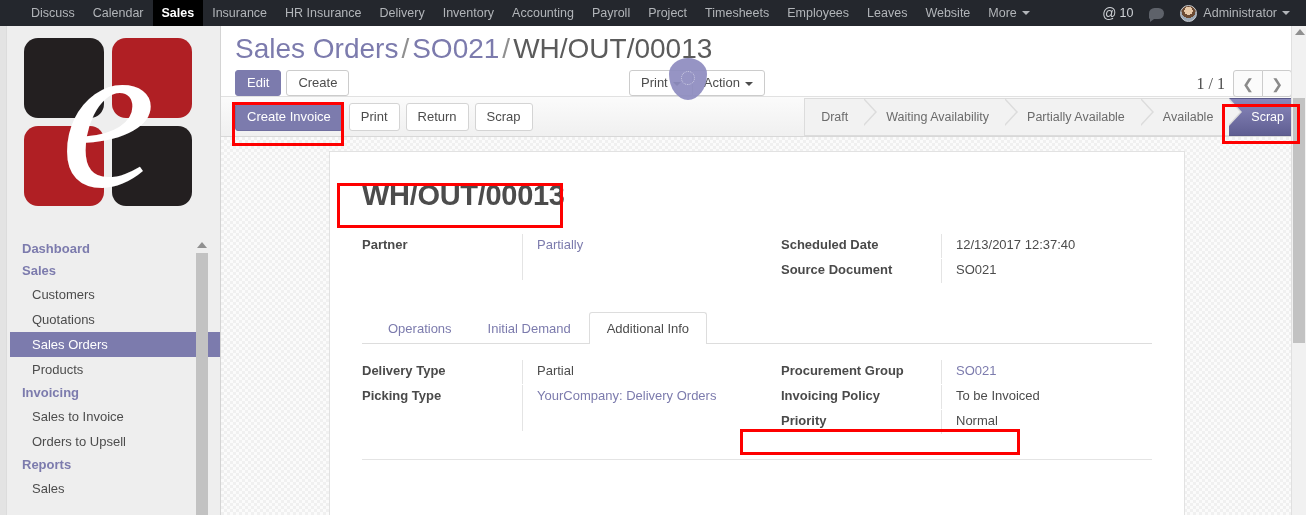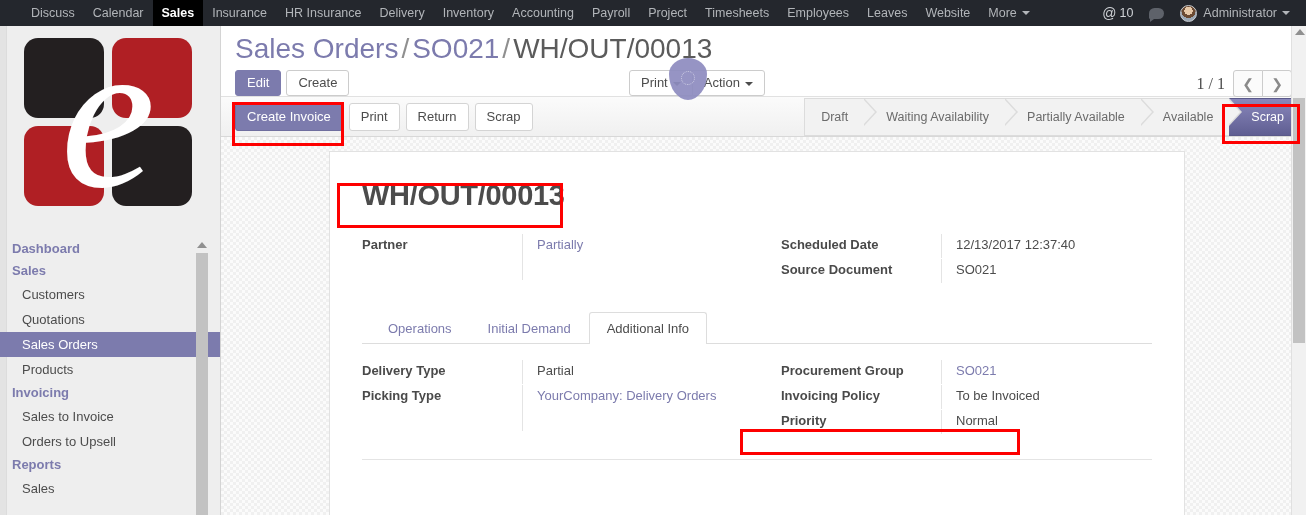--- a/index.html
+++ b/index.html
@@ -117,21 +117,21 @@
     width: 168px; height: 185px;
     font-family: "Liberation Serif", serif;
     font-size: 214px;
     line-height: 168px;
     color: #ffffff;
     text-align: center;
     font-style: italic;
     pointer-events: none;
     user-select: none;
   }
-  .menu { position: relative; flex: 1 1 auto; }
+  .menu { padding-left: 10px; position: relative; flex: 1 1 auto; }
   .menu-section {
     font-weight: bold;
     color: #7c7bad;
     padding: 2px 12px;
     font-size: 13px;
     line-height: 18px;
   }
   .menu-entry {
     padding: 4px 12px 4px 22px;
     color: #4c4c4c;

